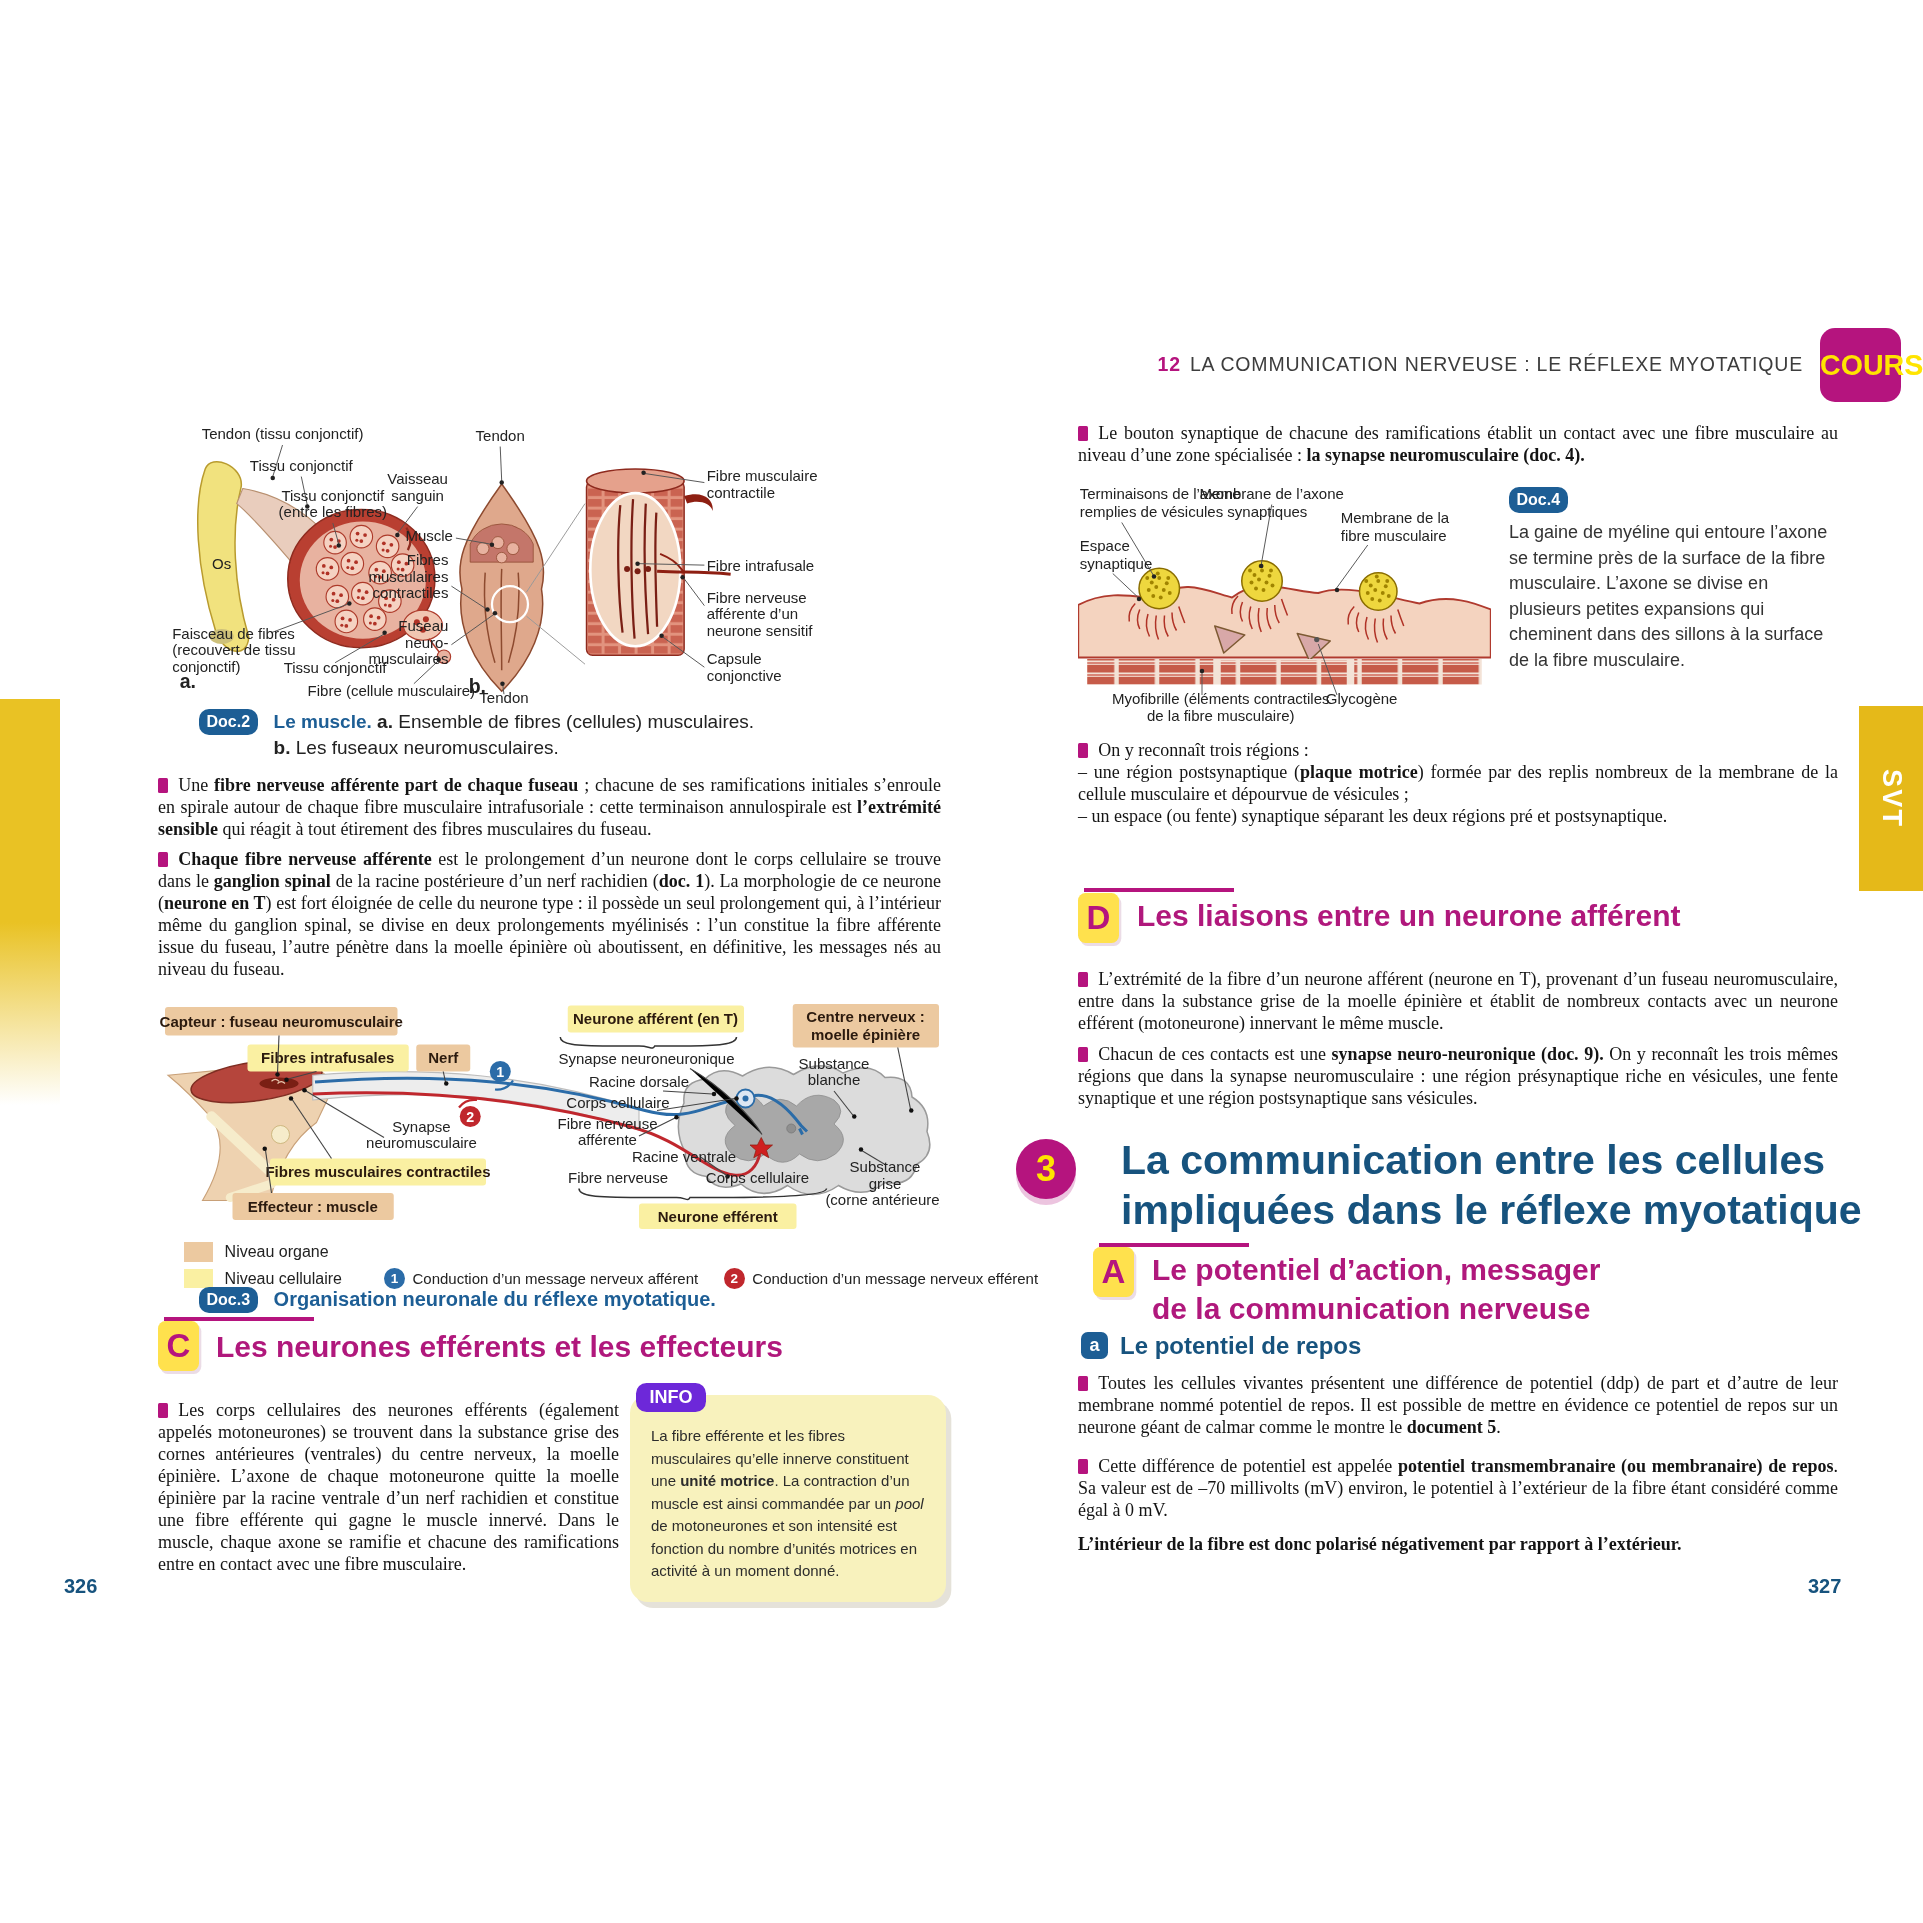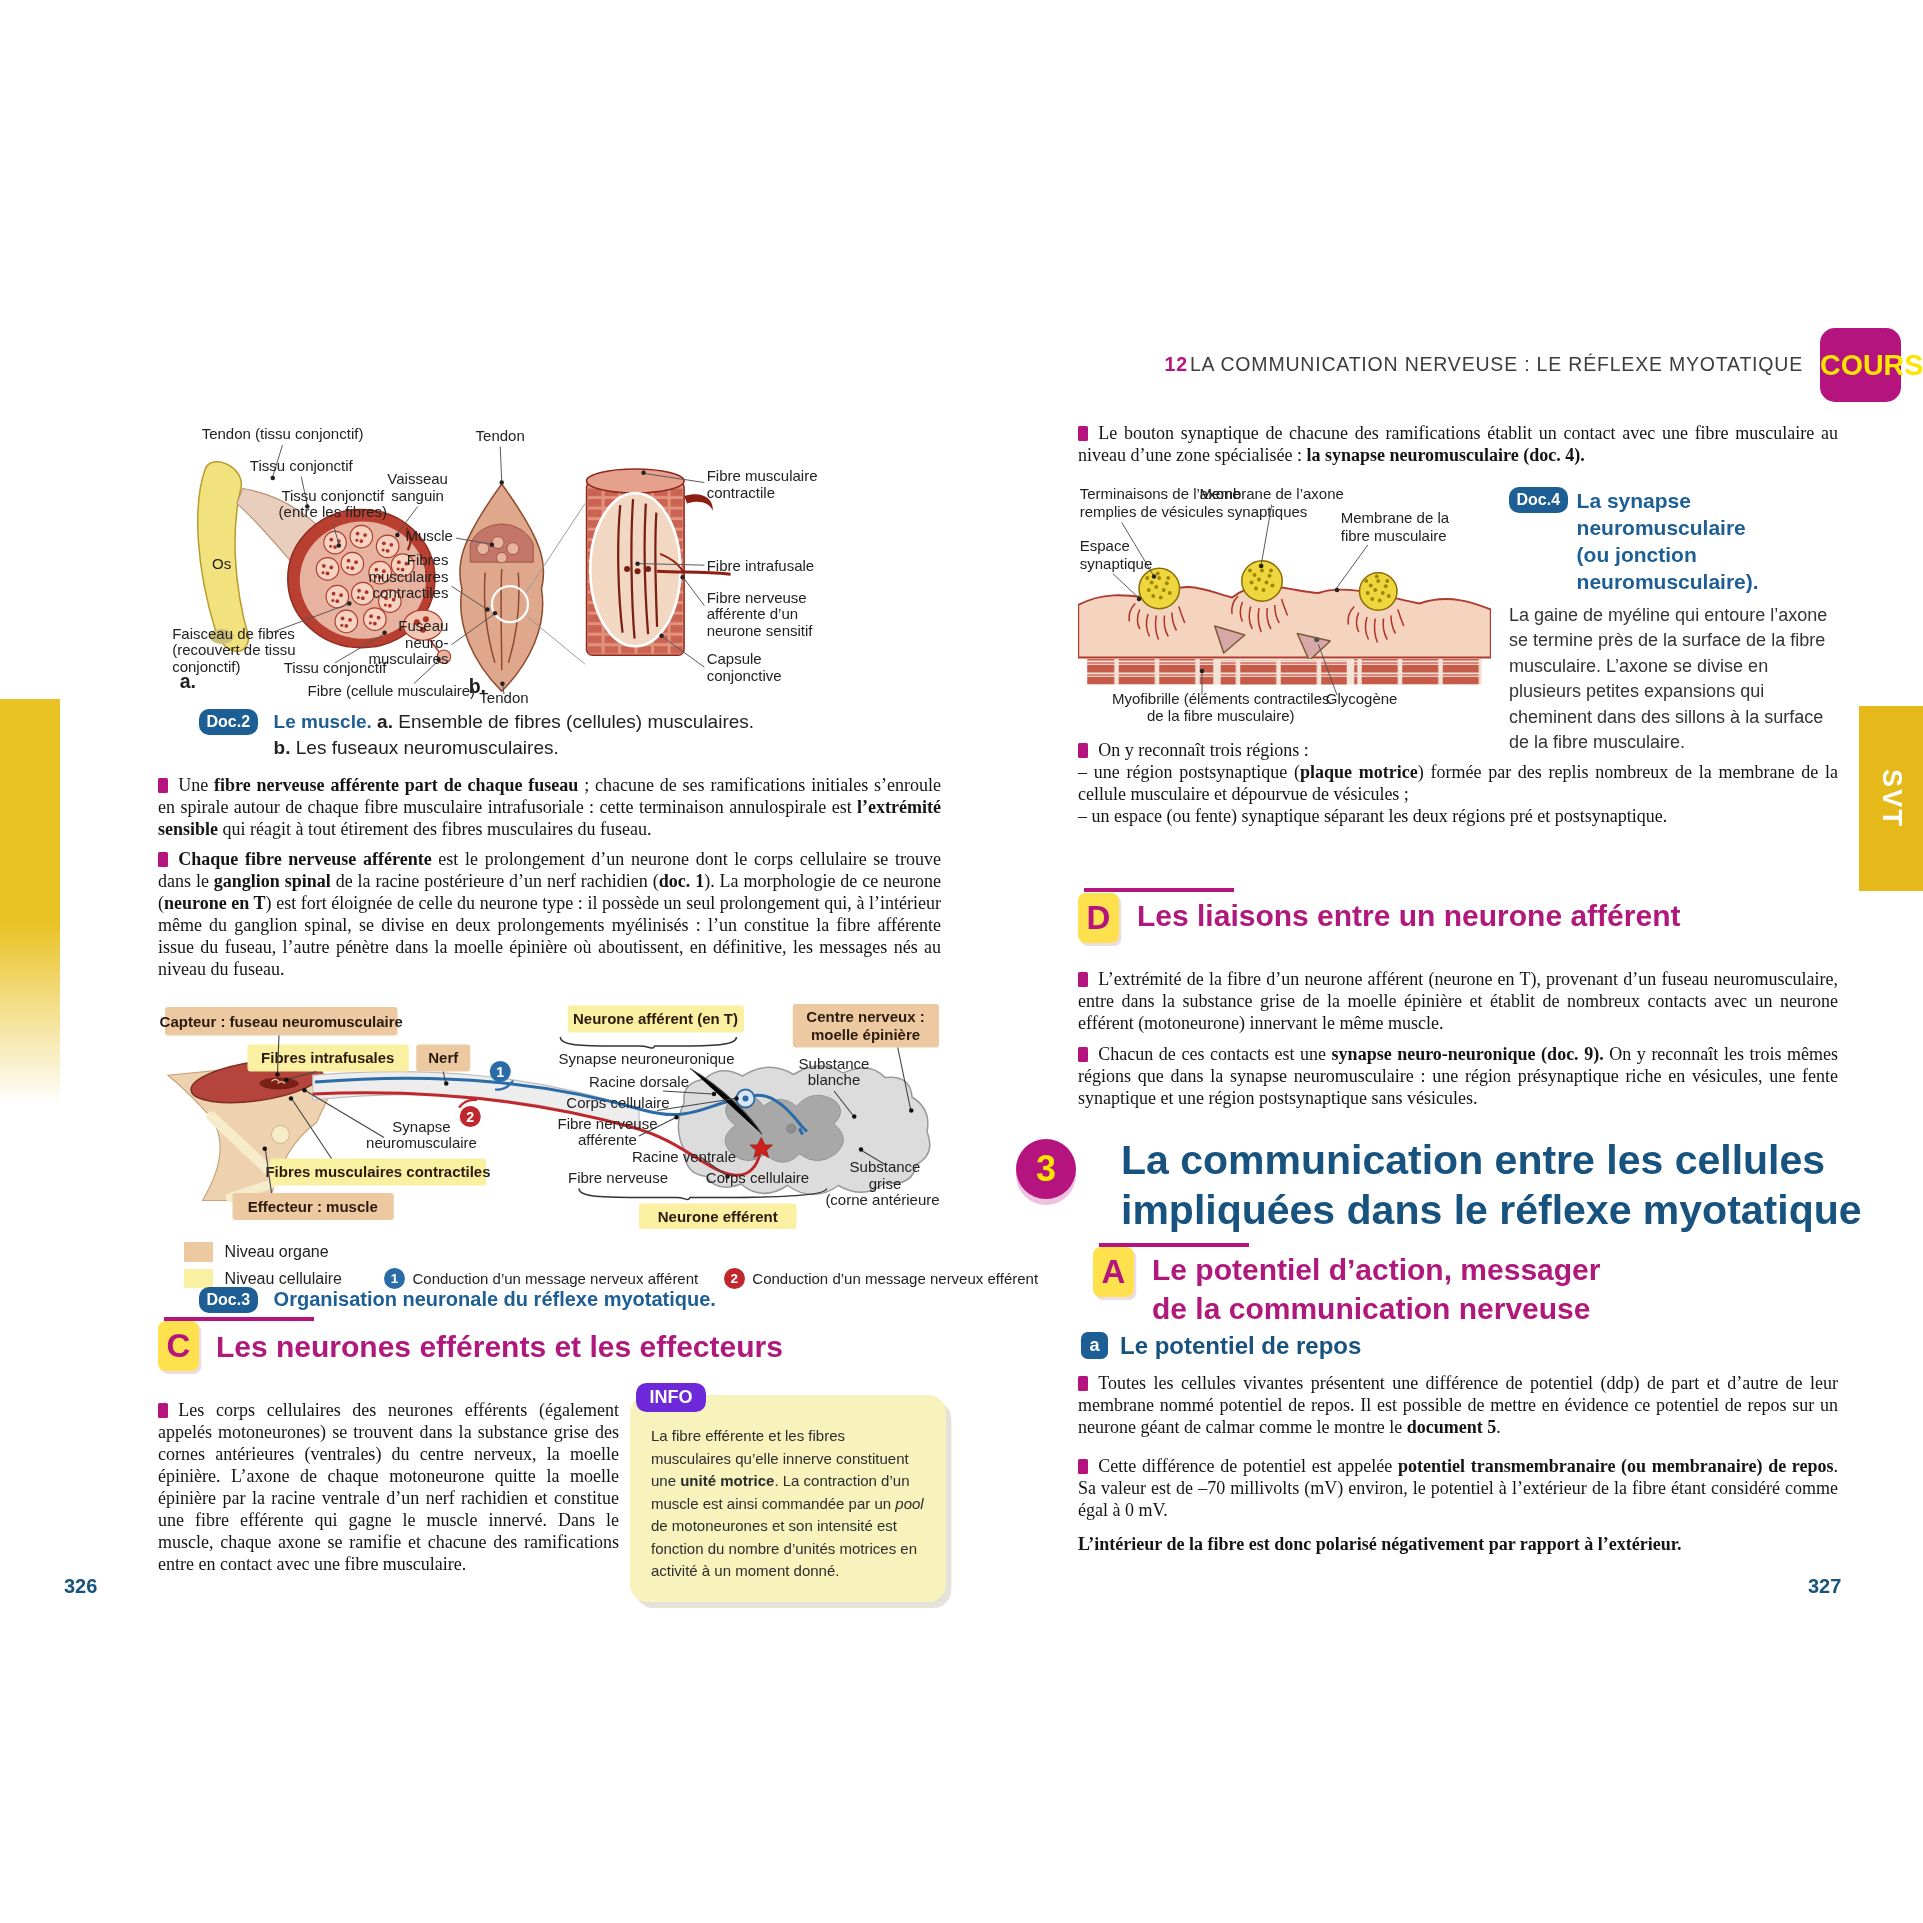--- a/index.html
+++ b/index.html
@@ -21,21 +21,21 @@
                 font:bold 33px/50px "Liberation Sans",sans-serif;text-align:center;box-shadow:2.3px 3px 0 rgba(120,20,90,.15);}
   .mag-title{position:absolute;color:#b0187c;font:bold 30px/39px "Liberation Sans",sans-serif;}
   .blue-big{position:absolute;color:#17537e;font:bold 41px/50px "Liberation Sans",sans-serif;}
   .num-circle{position:absolute;width:60px;height:60px;border-radius:50%;background:#b5147e;color:#ffe400;
               font:bold 36px/60px "Liberation Sans",sans-serif;text-align:center;box-shadow:0 6px 0 rgba(181,20,126,.25);}
   .sub-badge{position:absolute;width:27px;height:27px;background:#1d5e95;border-radius:6.8px;color:#fff;
              font:bold 18px/27px "Liberation Sans",sans-serif;text-align:center;}
   .sub-title{position:absolute;color:#17537e;font:bold 24px/28.6px "Liberation Sans",sans-serif;}
   
   .hdr{position:absolute;left:1127px;top:353px;width:676px;text-align:right;font-size:19.5px;letter-spacing:0.8px;color:#3d3d3d;}
-  .hdr .num{color:#b5147e;font-weight:bold;margin-right:2px;}
+  .hdr .num{color:#b5147e;font-weight:bold;margin-right:9px;}
   .cours{position:absolute;left:1820px;top:328px;width:81px;height:74px;background:#b5147e;border-radius:15px;
          color:#ffe400;font:bold 28.6px/74px "Liberation Sans",sans-serif;text-align:center;}
   
   .left-bar{position:absolute;left:0;top:699px;width:60px;height:406px;
             background:linear-gradient(180deg,#e9c224 0%,#e9c224 55%,rgba(233,194,36,0) 100%);}
   .svt-tab{position:absolute;right:0;top:706px;width:65px;height:185px;background:#e5b919;color:#fff;
            font:bold 27px "Liberation Sans",sans-serif;display:flex;align-items:center;justify-content:center;}
   .svt-tab span{writing-mode:vertical-rl;letter-spacing:2.3px;}
   
   .info-box{position:absolute;left:630px;top:1395px;width:316px;background:#f8f2bd;border-radius:18px;
@@ -439,24 +439,20 @@
     <text x="2" y="88">Espace</text>
     <text x="2" y="112">synaptique</text>
     <text x="190" y="292" text-anchor="middle">Myofibrille (éléments contractiles</text>
     <text x="190" y="314" text-anchor="middle">de la fibre musculaire)</text>
     <text x="330" y="292">Glycogène</text>
   </svg>
 
   <div class="abs" style="left:1509px;top:487px;width:331px">
     <div style="display:flex;gap:9px;align-items:flex-start">
       <span class="doc-badge">Doc.4</span>
-      <div style="color:#1d5e95;font:bold 21px/27px 'Liberation Sans',sans-serif">
-        <div>La synapse neuromusculaire</div>
-        <div>(ou jonction neuromusculaire).</div>
-      </div>
     </div>
     <div style="margin-top:7.5px;font-size:18px;line-height:25.6px;color:#333">La gaine de myéline qui entoure l’axone se termine près de la surface de la fibre musculaire. L’axone se divise en plusieurs petites expansions qui cheminent dans des sillons à la surface de la fibre musculaire.</div>
   </div>
 
   <div class="abs serif" style="left:1078px;top:739px;width:760px">
     <div><span class="bullet"></span><span>On y reconnaît trois régions :</span></div>
     <div><span>– une région postsynaptique (</span><b>plaque motrice</b><span>) formée par des replis nombreux de la membrane de la cellule musculaire et dépourvue de vésicules ;</span></div>
     <div><span>– un espace (ou fente) synaptique séparant les deux régions pré et postsynaptique.</span></div>
   </div>
 

